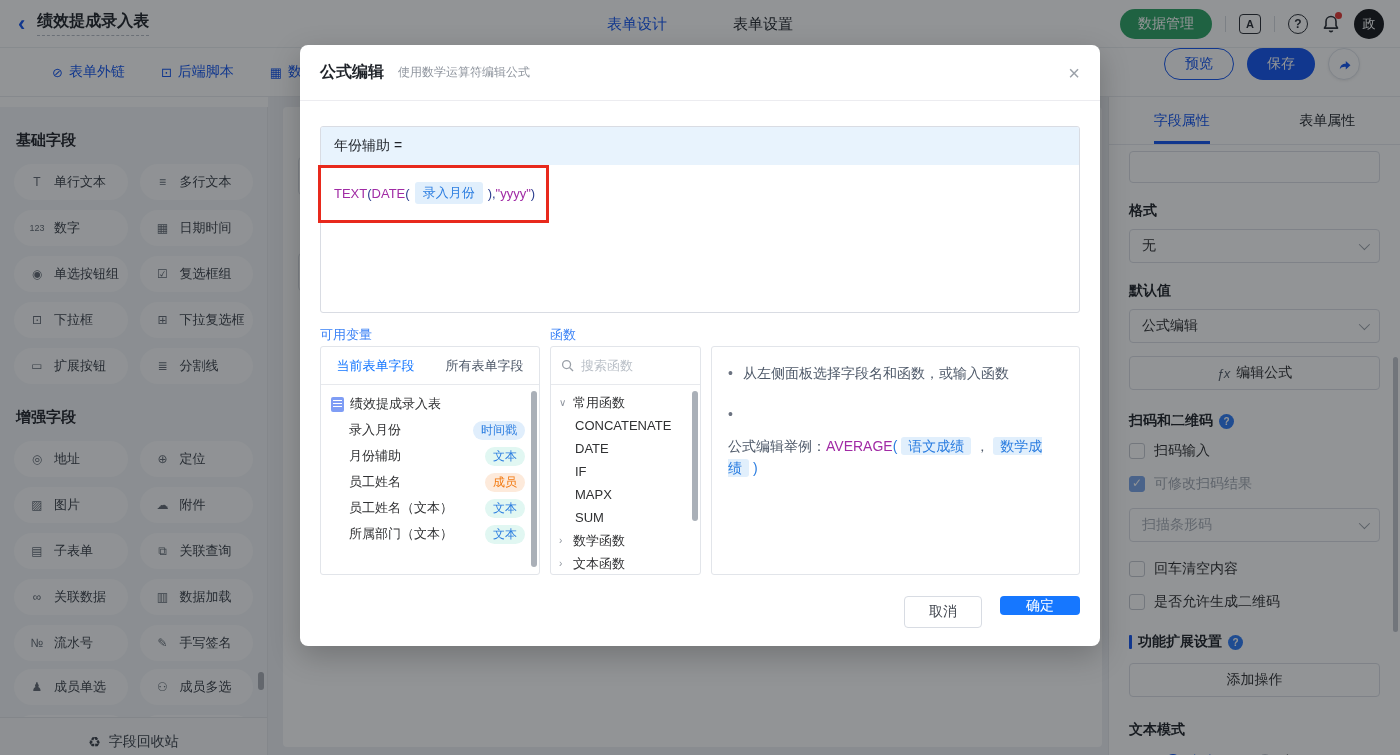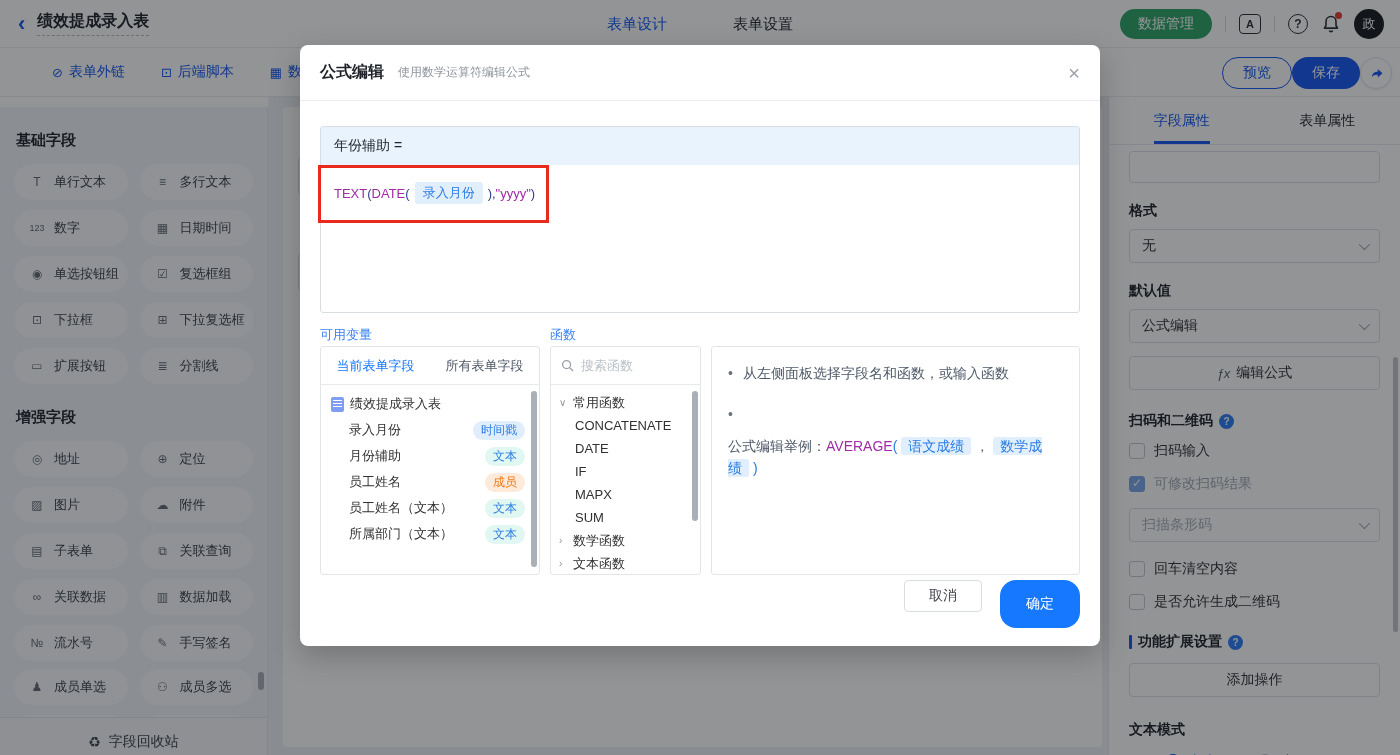--- a/index.html
+++ b/index.html
@@ -30,21 +30,21 @@
   .helpc{width:20px;height:20px;border:1.7px solid #2b2f36;border-radius:50%;display:flex;align-items:center;justify-content:center;font-size:12px;font-weight:bold;color:#2b2f36;cursor:pointer;}
   .bell{position:relative;cursor:pointer;display:flex;}
   .bell .dot{position:absolute;right:-1px;top:-2px;width:7px;height:7px;border-radius:50%;background:#e53935;}
   .avatar{width:30px;height:30px;border-radius:50%;background:#17191d;color:#fff;font-size:13px;display:flex;align-items:center;justify-content:center;cursor:pointer;}
 
   
   .toolbar{position:absolute;left:0;top:48px;width:1400px;height:49px;background:#fff;border-bottom:1px solid #e9ebee;display:flex;align-items:center;}
   .tb-links{display:flex;align-items:center;gap:36px;margin-left:52px;}
   .tb-link{display:flex;align-items:center;gap:6px;color:var(--brand-blue);font-size:14px;cursor:pointer;white-space:nowrap;}
   .tb-link .g{font-size:13px;}
-  .tb-right{position:absolute;right:8px;top:0;height:49px;display:flex;align-items:center;}
+  .tb-right{position:absolute;right:40px;top:0;height:49px;display:flex;align-items:flex-start;gap:13px;}
   .btn-preview{height:32px;padding:0 20px;border:1.5px solid var(--brand-blue);color:var(--brand-blue);border-radius:16px;background:#fff;font-size:14px;display:flex;align-items:center;cursor:pointer;}
   .btn-save{height:32px;padding:0 20px;border-radius:16px;background:var(--brand-blue);color:#fff;font-size:14px;display:flex;align-items:center;cursor:pointer;}
   .share-circle{width:32px;height:32px;border-radius:50%;background:#fff;border:1px solid #dfe3ea;display:flex;align-items:center;justify-content:center;cursor:pointer;box-shadow:0 1px 3px rgba(0,0,0,.08);}
 
   
   .sidebar{position:absolute;left:0;top:107px;width:268px;height:658px;background:#f2f4f7;border-right:1px solid #e6e8eb;overflow:hidden;}
   .sec-title{margin:24px 0 6px 16px;font-size:15px;font-weight:700;color:#23262d;}
   .grid{display:grid;grid-template-columns:1fr 1fr;gap:10px 12px;padding:8px 14px 0 14px;}
   .fbtn{height:36px;border-radius:18px;background:#fbfcfd;display:flex;align-items:center;gap:8px;padding:0 0 0 14px;font-size:13px;color:#3a3f48;cursor:pointer;white-space:nowrap;overflow:hidden;}
   .fbtn .ig{width:18px;text-align:center;color:#646b75;font-size:12px;flex:none;}
@@ -133,21 +133,21 @@
   .frow.item{padding-left:24px;}
   .fscroll{position:absolute;right:2px;top:44px;width:6px;height:130px;border-radius:3px;background:#aab0b8;}
   .tips-box{left:411px;width:369px;padding:15px 16px;font-size:14px;color:var(--ink3);}
   .tip{display:flex;gap:10px;margin-bottom:19px;line-height:22px;align-items:flex-start;flex-wrap:wrap;}
   .tip .bullet{color:#6b7280;flex:none;}
   .tip .ex-fn{color:var(--func-purple);}
   .tip .ex-p{color:var(--chip-text);}
   .tip .chip{background:var(--chip-bg);color:var(--chip-text);border-radius:3px;padding:1px 7px;margin:0 4px;cursor:pointer;}
   .m-foot{position:absolute;right:20px;bottom:18px;display:flex;gap:18px;}
   .btn-cancel{width:78px;height:32px;border:1px solid #d8dce3;border-radius:4px;background:#fff;color:#41464f;font-size:14px;display:flex;align-items:center;justify-content:center;cursor:pointer;}
-  .btn-ok{width:80px;height:48px;border-radius:16px;background:var(--primary-blue);color:#fff;font-size:14px;display:flex;align-items:center;justify-content:center;cursor:pointer;}
+  .btn-ok{width:80px;height:19px;border-radius:4px;background:var(--primary-blue);color:#fff;font-size:14px;display:flex;align-items:center;justify-content:center;cursor:pointer;}
 </style>
 </head>
 <body>
 
 <div class="stage">
 
   <div class="topbar">
     <span class="back">‹</span>
     <span class="apptitle">绩效提成录入表</span>
     <div class="top-tabs">

